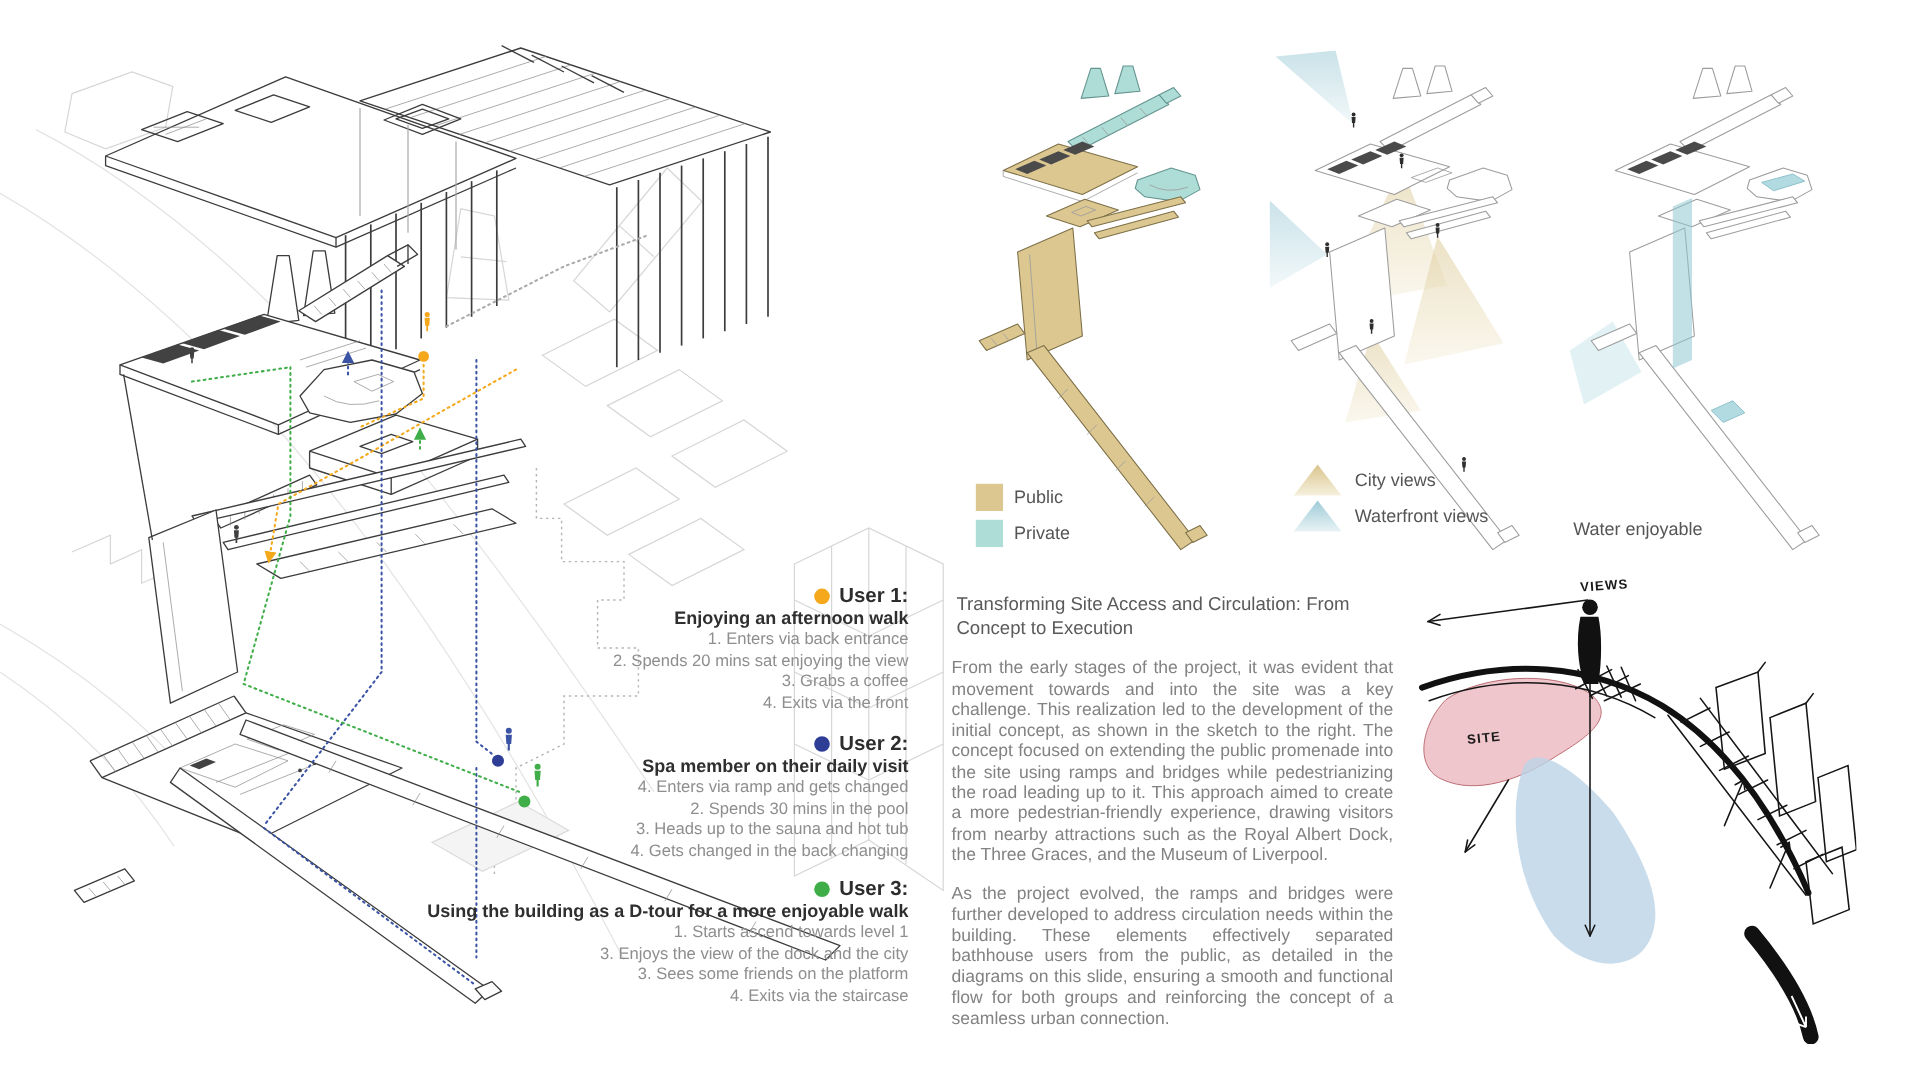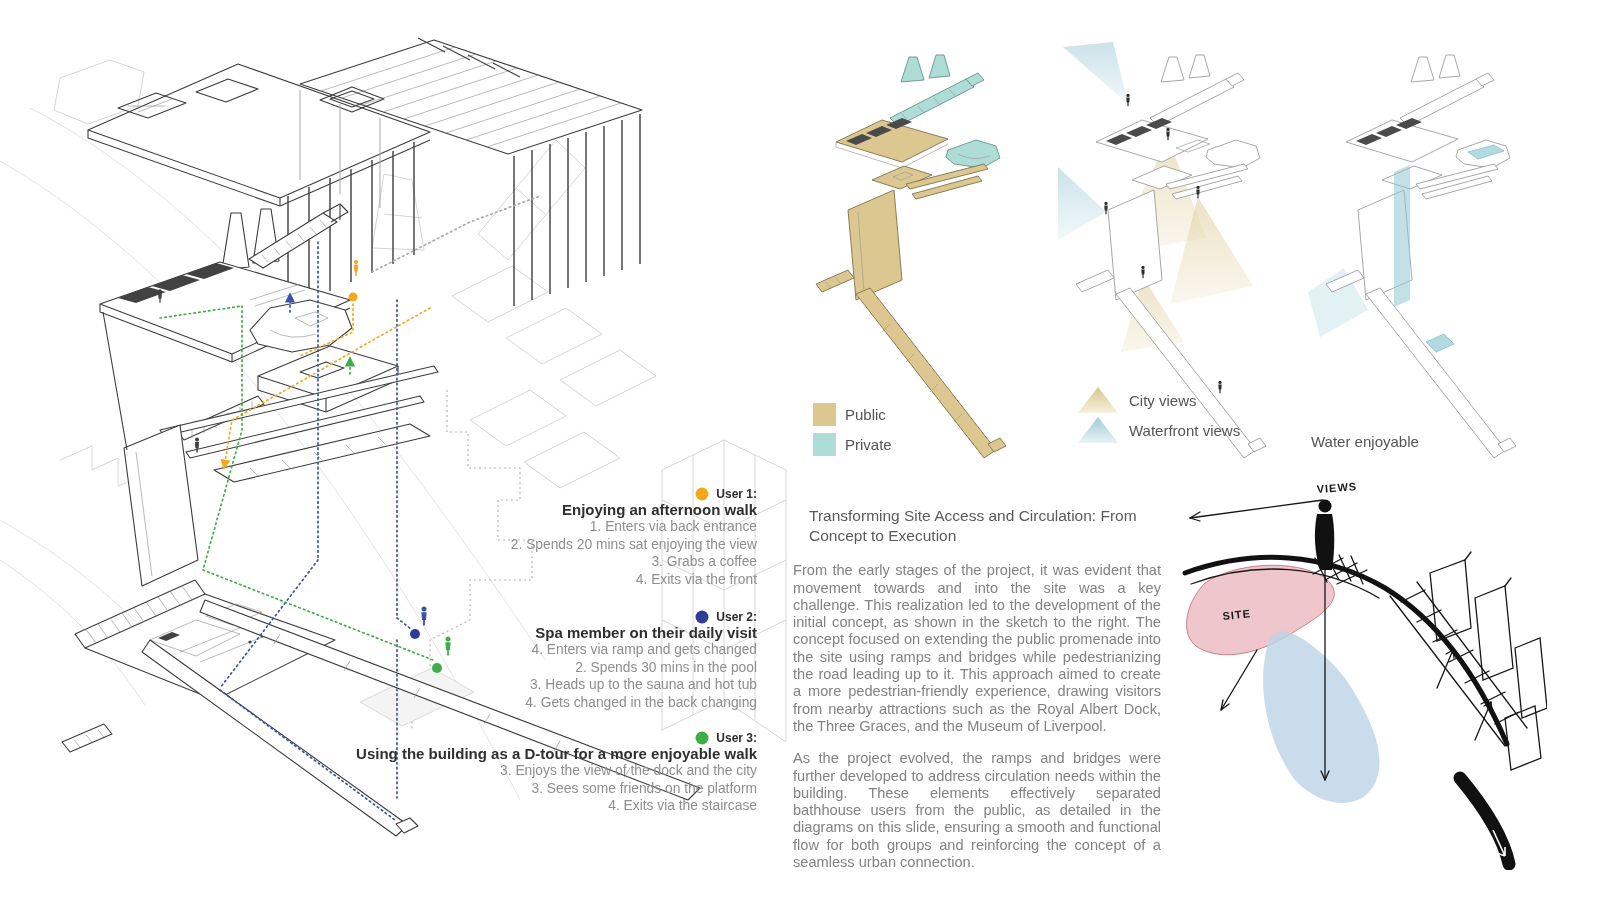--- a/index.html
+++ b/index.html
@@ -30,29 +30,29 @@
   .dkl{fill:#4a4a4a;stroke:none;}
   .fig{fill:#2d2d2d;}
 
   
   .sk{fill:none;stroke:#161616;stroke-width:1.3;stroke-linecap:round;}
   .skb{fill:none;stroke:#111;stroke-width:5;stroke-linecap:round;}
 
   
   .user-block{position:absolute;right:843px;text-align:right;white-space:nowrap;}
   .user-head{display:flex;justify-content:flex-end;align-items:center;gap:7px;
-             font-size:12px;font-weight:700;color:#2d2d2d;}
+             font-size:17px;font-weight:700;color:#2d2d2d;}
   .user-title{font-size:15px;font-weight:600;color:#2f2f2f;margin-top:0;}
   .user-step{font-size:13.8px;color:#8e8e8e;line-height:17.6px;}
 
   .legend{position:absolute;font-size:15px;color:#555;}
   .lg-row{display:flex;align-items:center;gap:9px;margin-bottom:6px;height:24px;}
 
   #article{position:absolute;left:793px;top:490px;width:368px;}
-  #article h2{margin:16px;font-size:15.5px;line-height:1.3;font-weight:500;color:#5a5a5a;}
+  #article h2{margin:4px;font-size:15.5px;line-height:1.3;font-weight:500;color:#5a5a5a;}
   #article p{margin:15px 0 0;font-size:14.6px;line-height:17.3px;color:#828282;
              text-align:justify;font-weight:400;}
 
   .hand{font-size:11px;letter-spacing:1px;fill:#1a1a1a;font-weight:700;}
 </style>
 </head>
 <body>
 
 <div id="slide">
 
@@ -335,20 +335,21 @@
   </div>
 
   <div class="user-block" style="top:731px">
     <div class="user-head">
       <svg width="14" height="14">
           <circle cx="7" cy="7" r="6.5" fill="#3FAE49"></circle>
         </svg>
       <span>User 3:</span>
     </div>
     <div class="user-title">Using the building as a D-tour for a more enjoyable walk</div>
+    <div class="user-step">1. Starts ascend towards level 1</div>
     <div class="user-step">3. Enjoys the view of the dock and the city</div>
     <div class="user-step">3. Sees some friends on the platform</div>
     <div class="user-step">4. Exits via the staircase</div>
   </div>
 
   <svg class="abs" style="left:798px;top:42px" width="250" height="420" viewBox="0 0 250 420">
     <polygon class="tel" points="103,40 111,15 119,15 126,38"></polygon>
     <polygon class="tel" points="131,36 138,13 146,13 152,34"></polygon>
     <polygon class="tel" points="92,76 168,37 176,45 100,84"></polygon>
     <polygon class="tel" points="168,37 180,31 186,38 174,44"></polygon>

